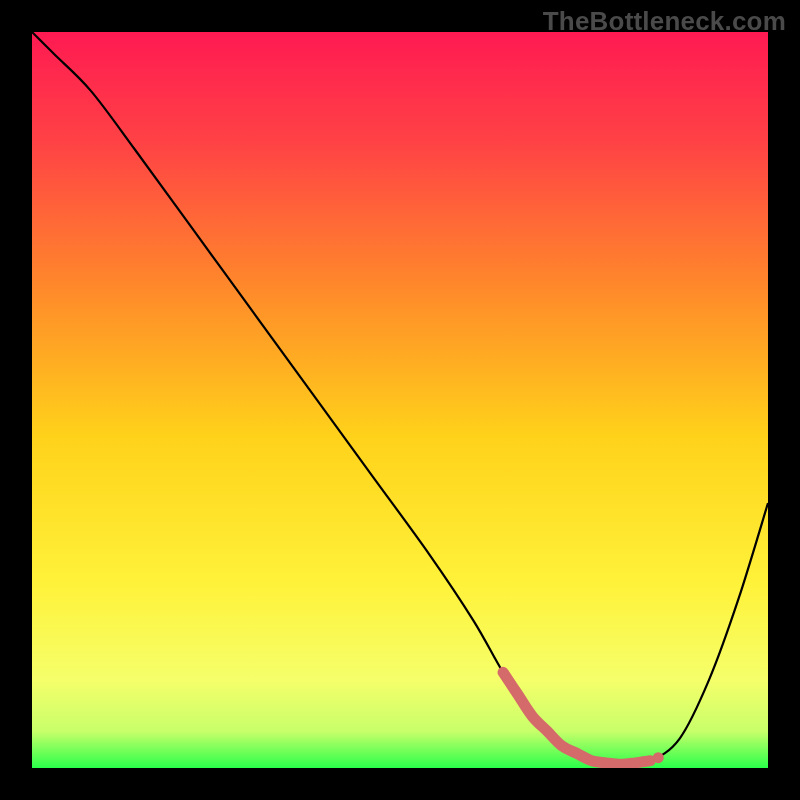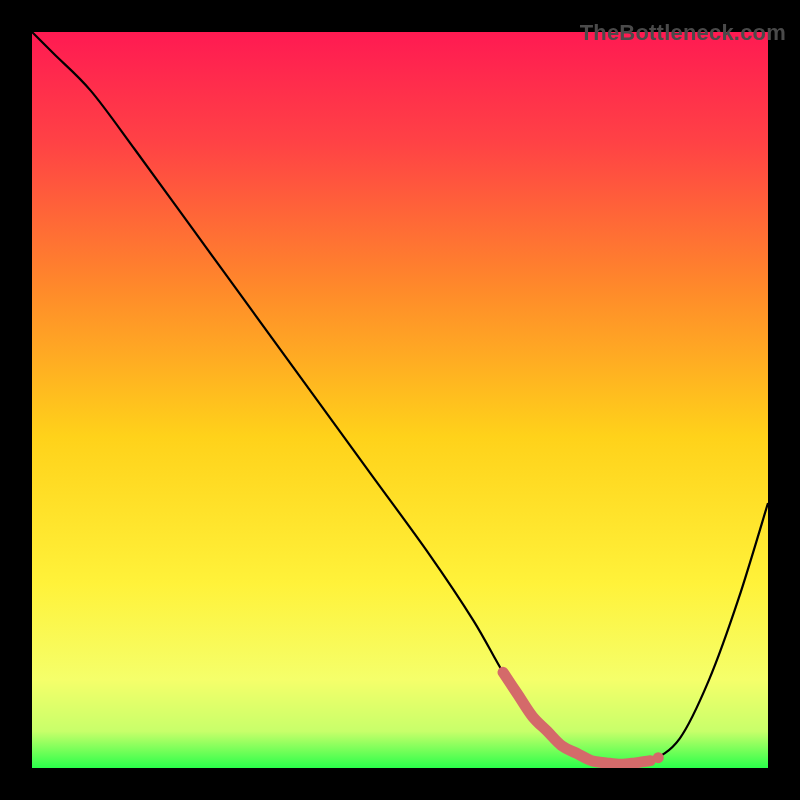--- a/index.html
+++ b/index.html
@@ -5,24 +5,24 @@
   * { margin: 0; padding: 0; box-sizing: border-box; }
   html, body { width: 800px; height: 800px; overflow: hidden; background: #000; }
   .frame {
     position: relative;
     width: 800px;
     height: 800px;
     background: #000;
   }
   .watermark {
     position: absolute;
-    top: 20px;
+    top: 6px;
     right: 14px;
     font-family: Arial, Helvetica, sans-serif;
-    font-size: 22px;
+    font-size: 26px;
     font-weight: 600;
     color: #4a4a4a;
     letter-spacing: 0.2px;
     z-index: 10;
   }
   .plot {
     position: absolute;
     left: 32px;
     top: 32px;
     width: 736px;

